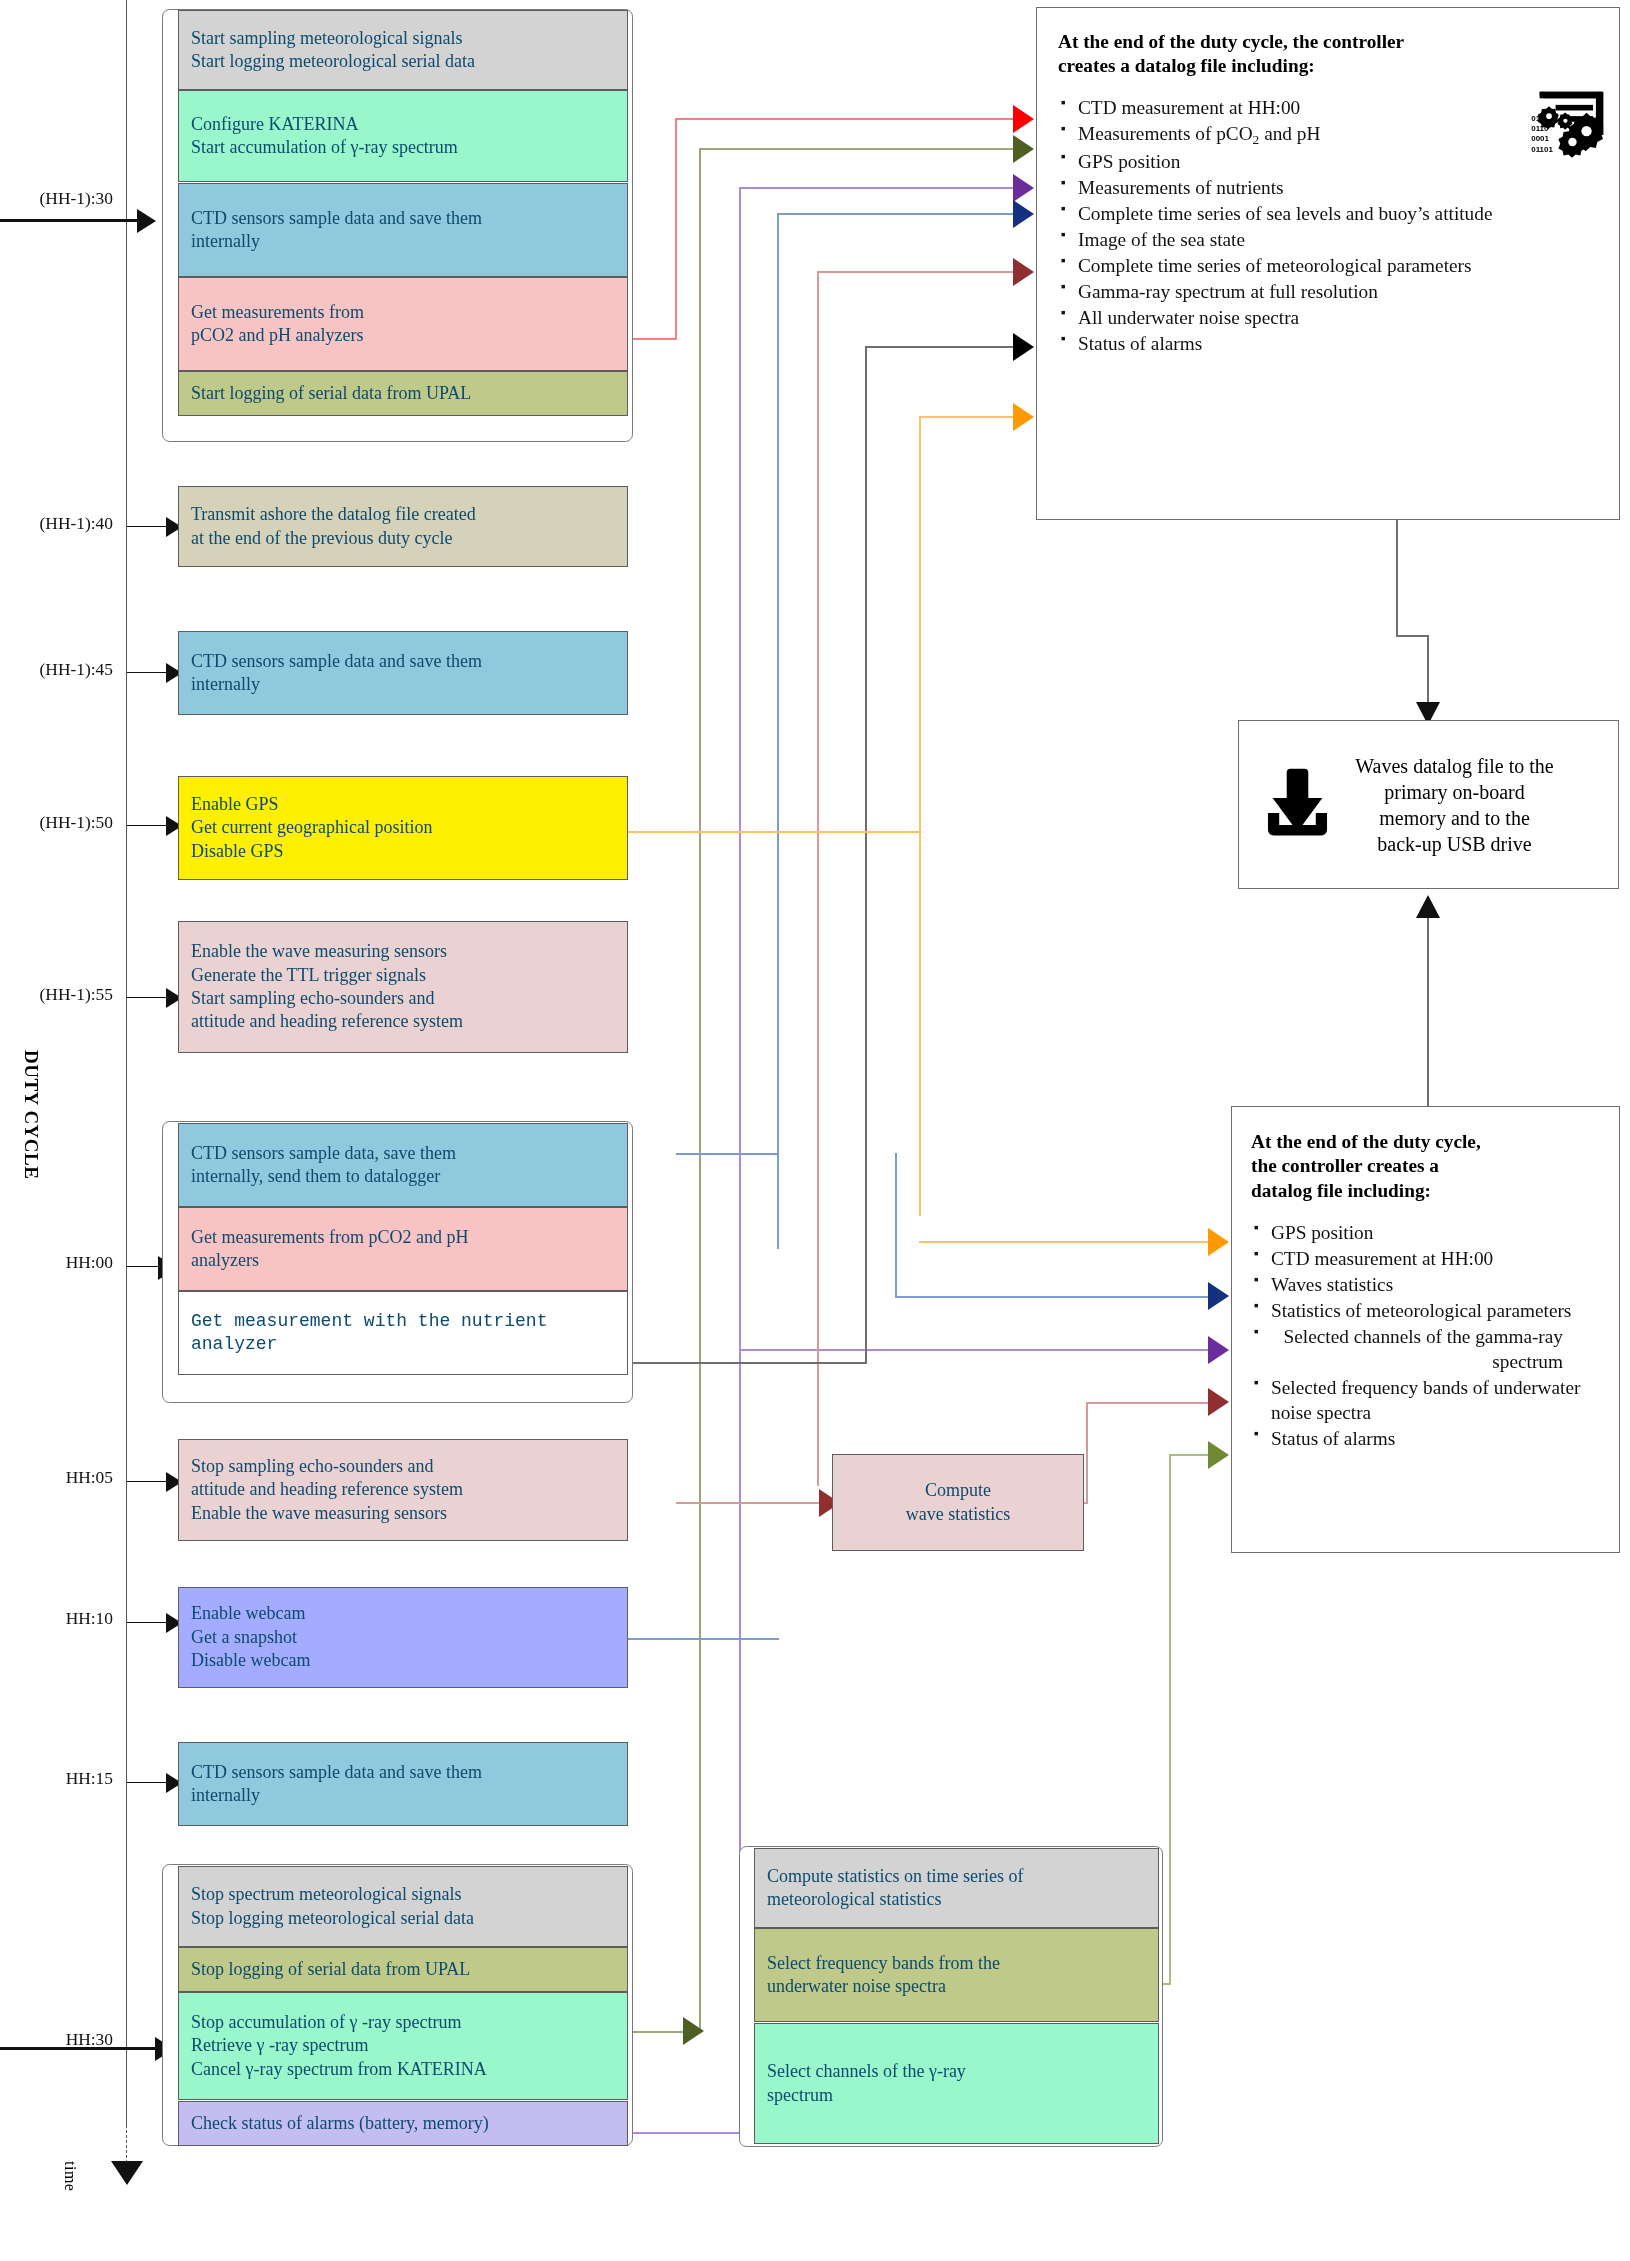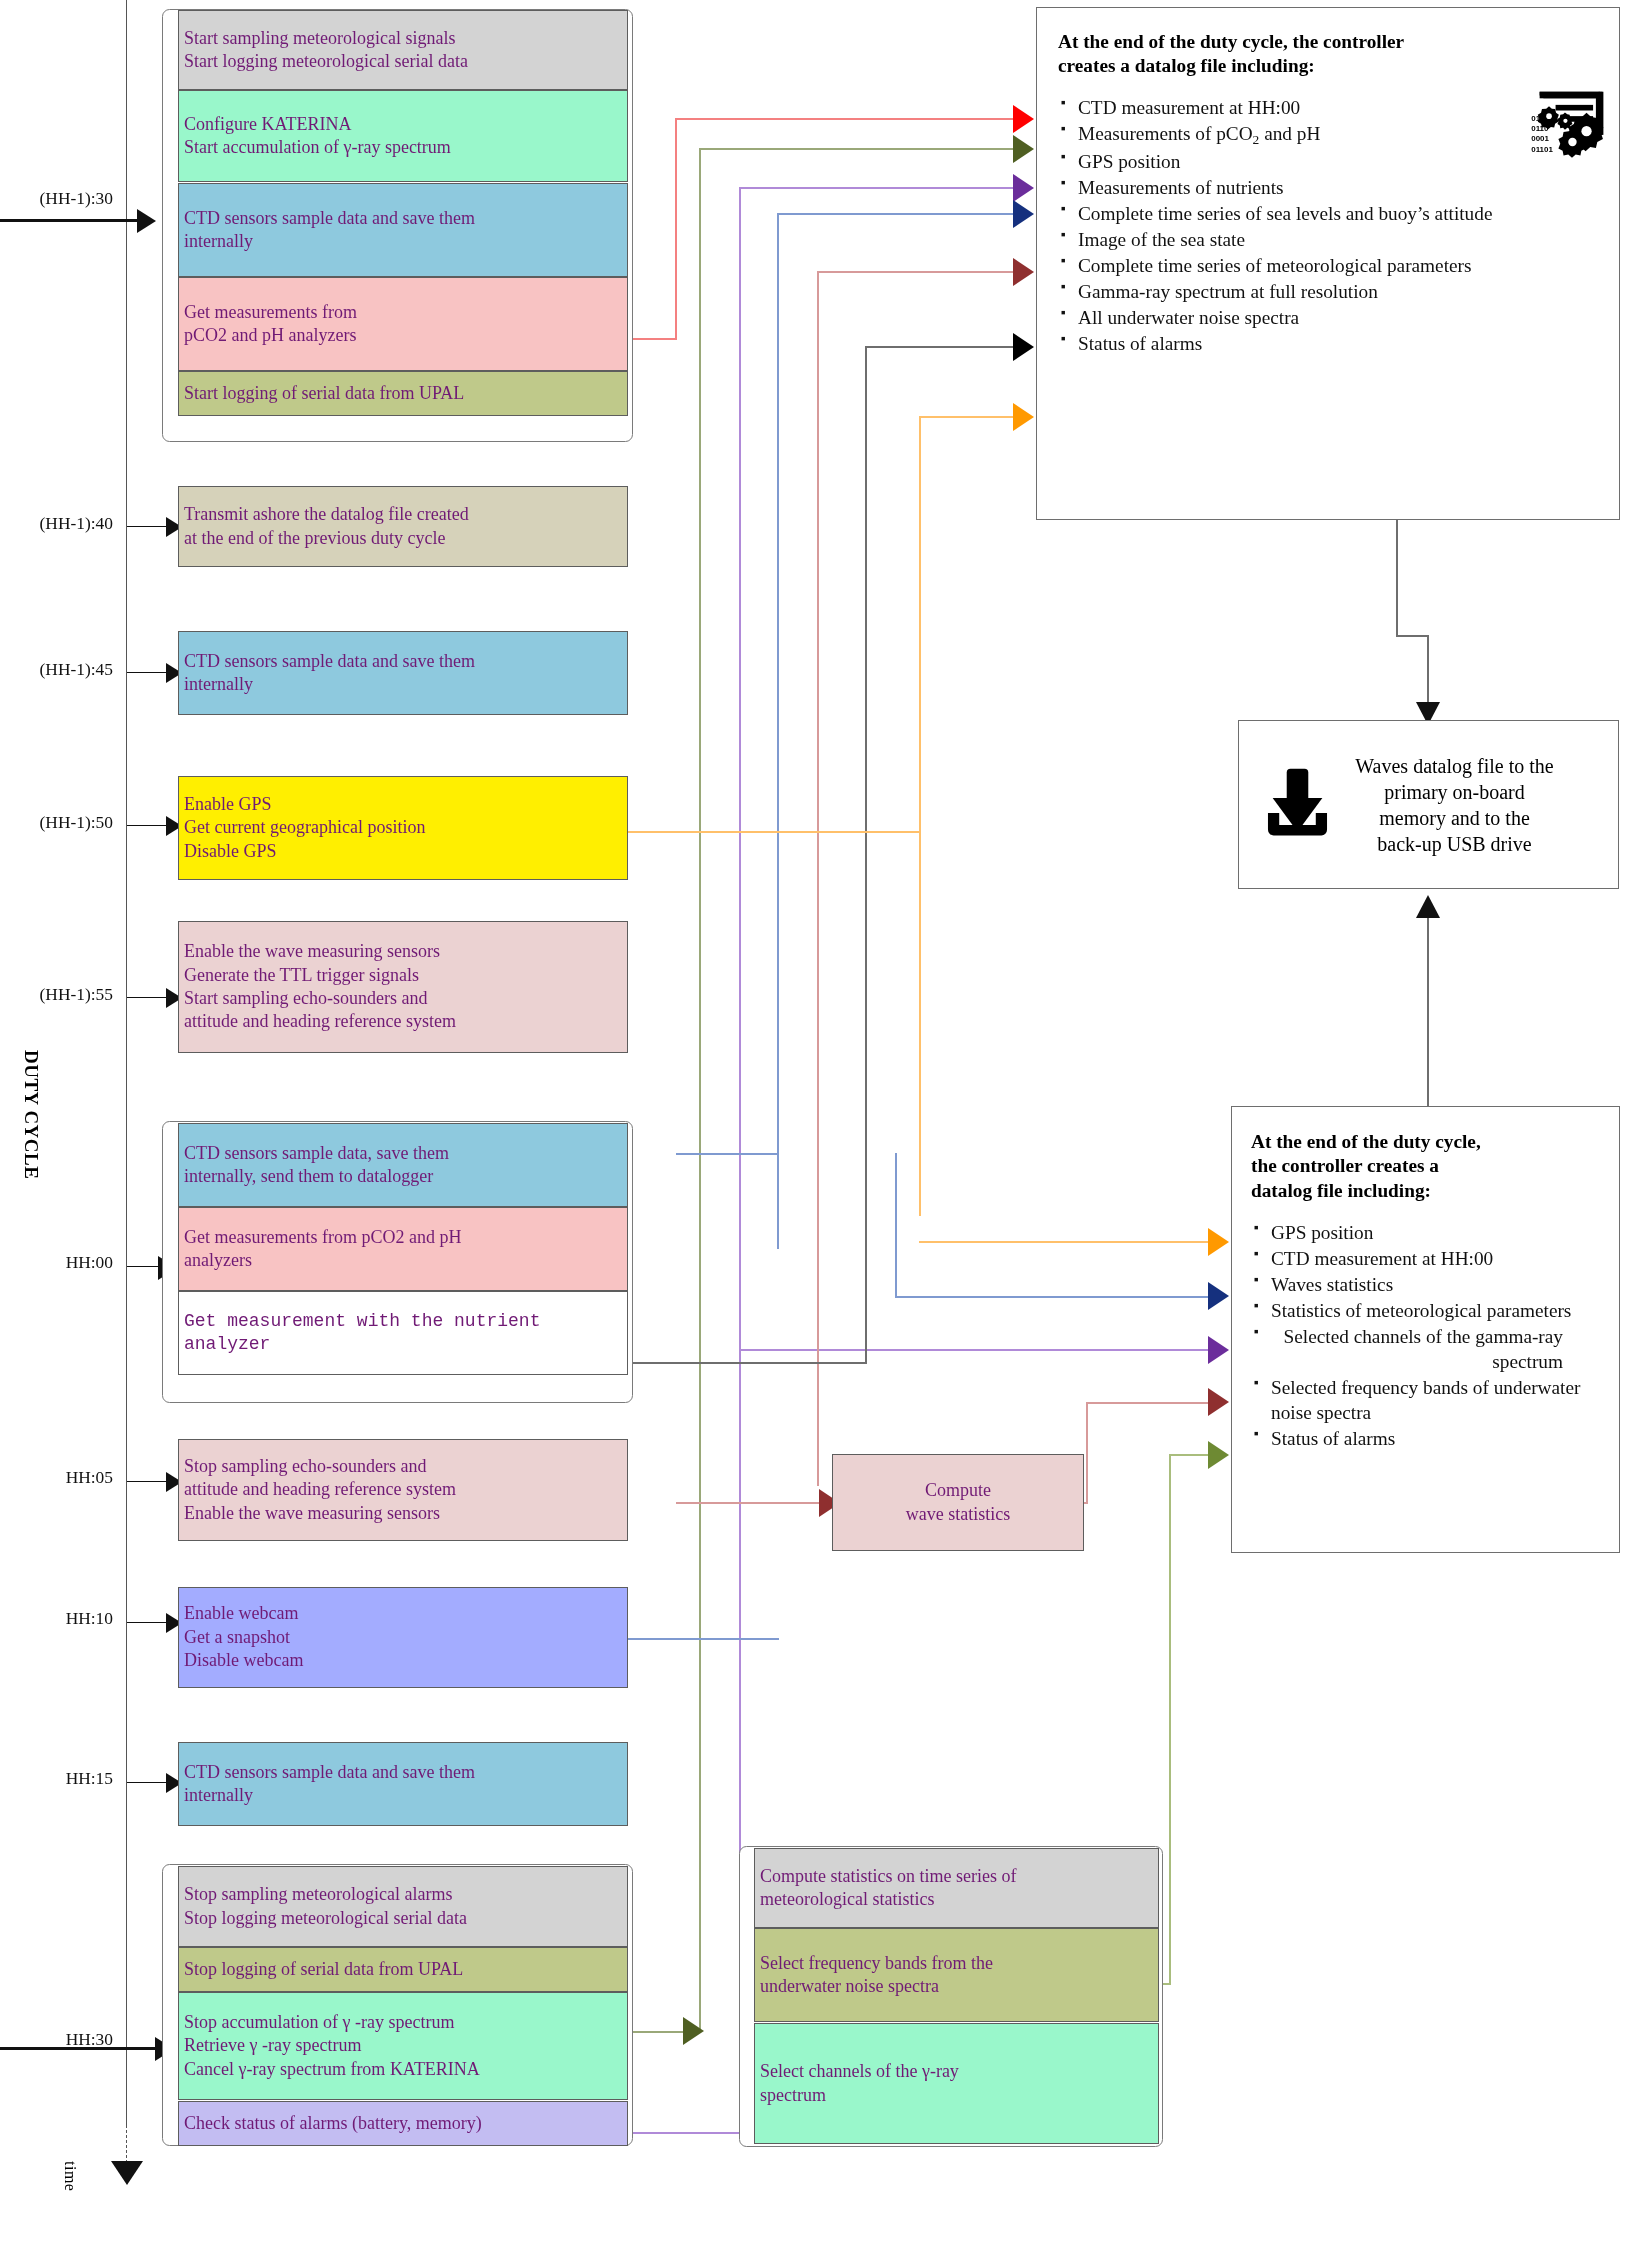--- a/index.html
+++ b/index.html
@@ -15,21 +15,21 @@
   .tl-arrow-line.bold{height:3.3px;}
   .tl-head{position:absolute;width:0;height:0;border-top:12.2px solid transparent;border-bottom:12.2px solid transparent;border-left:19px solid #111;}
   .tl-head.small{border-top:10.4px solid transparent;border-bottom:10.4px solid transparent;border-left:16px solid #111;}
   .vert-label{position:absolute;white-space:nowrap;font-size:19px;font-weight:bold;letter-spacing:0.5px;
               transform-origin:0 0;transform:rotate(90deg);}
   .vert-label.thin{font-weight:normal;font-size:16px;}
   .down-head{position:absolute;width:0;height:0;border-left:16px solid transparent;border-right:16px solid transparent;border-top:24.5px solid #111;}
 
   
   .pbox{position:absolute;box-sizing:border-box;border:0.9px solid #5d5d5d;
-        font-size:18px;line-height:1.30;color:#701a75;padding:0 5px;
+        font-size:18px;line-height:1.30;color:#0c4a6e;padding:0 12px;
         display:flex;flex-direction:column;justify-content:center;}
   .pbox .ln{white-space:nowrap;}
   .group-wrap{position:absolute;box-sizing:border-box;border:1.4px solid #7a7a7a;border-radius:7.5px;background:#fff;}
 
   
   .panel{position:absolute;box-sizing:border-box;border:1.4px solid #6e6e6e;background:#fff;}
   .panel-title{font-size:19.3px;font-weight:bold;line-height:1.28;color:#000;}
   .panel ul{list-style:none;margin:0;padding:0;}
   .panel li{font-size:19.3px;line-height:1.30;color:#111;position:relative;padding-left:20px;margin-bottom:0.9px;}
   .panel li:before{content:"\25AA";position:absolute;left:2.8px;top:-0.9px;font-size:14px;color:#111;}
@@ -236,21 +236,21 @@
   </div>
 
   <div class="pbox" style="left:178px;top:1742px;width:450px;height:84px;background:#8ec9de;">
     <span class="ln">CTD sensors sample data and save them</span>
     <span class="ln">internally</span>
   </div>
 
   <div class="group-wrap" style="left:162px;top:1864px;width:471px;height:282px;"></div>
 
   <div class="pbox" style="left:178px;top:1866px;width:450px;height:81px;background:#d3d3d3;">
-    <span class="ln">Stop sampling meteorological alarms</span>
+    <span class="ln">Stop spectrum meteorological signals</span>
     <span class="ln">Stop logging meteorological serial data</span>
   </div>
   <div class="pbox" style="left:178px;top:1992px;width:450px;height:108px;background:#99f7cb;">
     <span class="ln">Stop accumulation of γ -ray spectrum</span>
     <span class="ln">Retrieve γ -ray spectrum</span>
     <span class="ln">Cancel γ-ray spectrum from KATERINA</span>
   </div>
   <div class="pbox" style="left:178px;top:1947px;width:450px;height:45px;background:#bfc98a;">
     <span class="ln">Stop logging of serial data from UPAL</span>
   </div>

